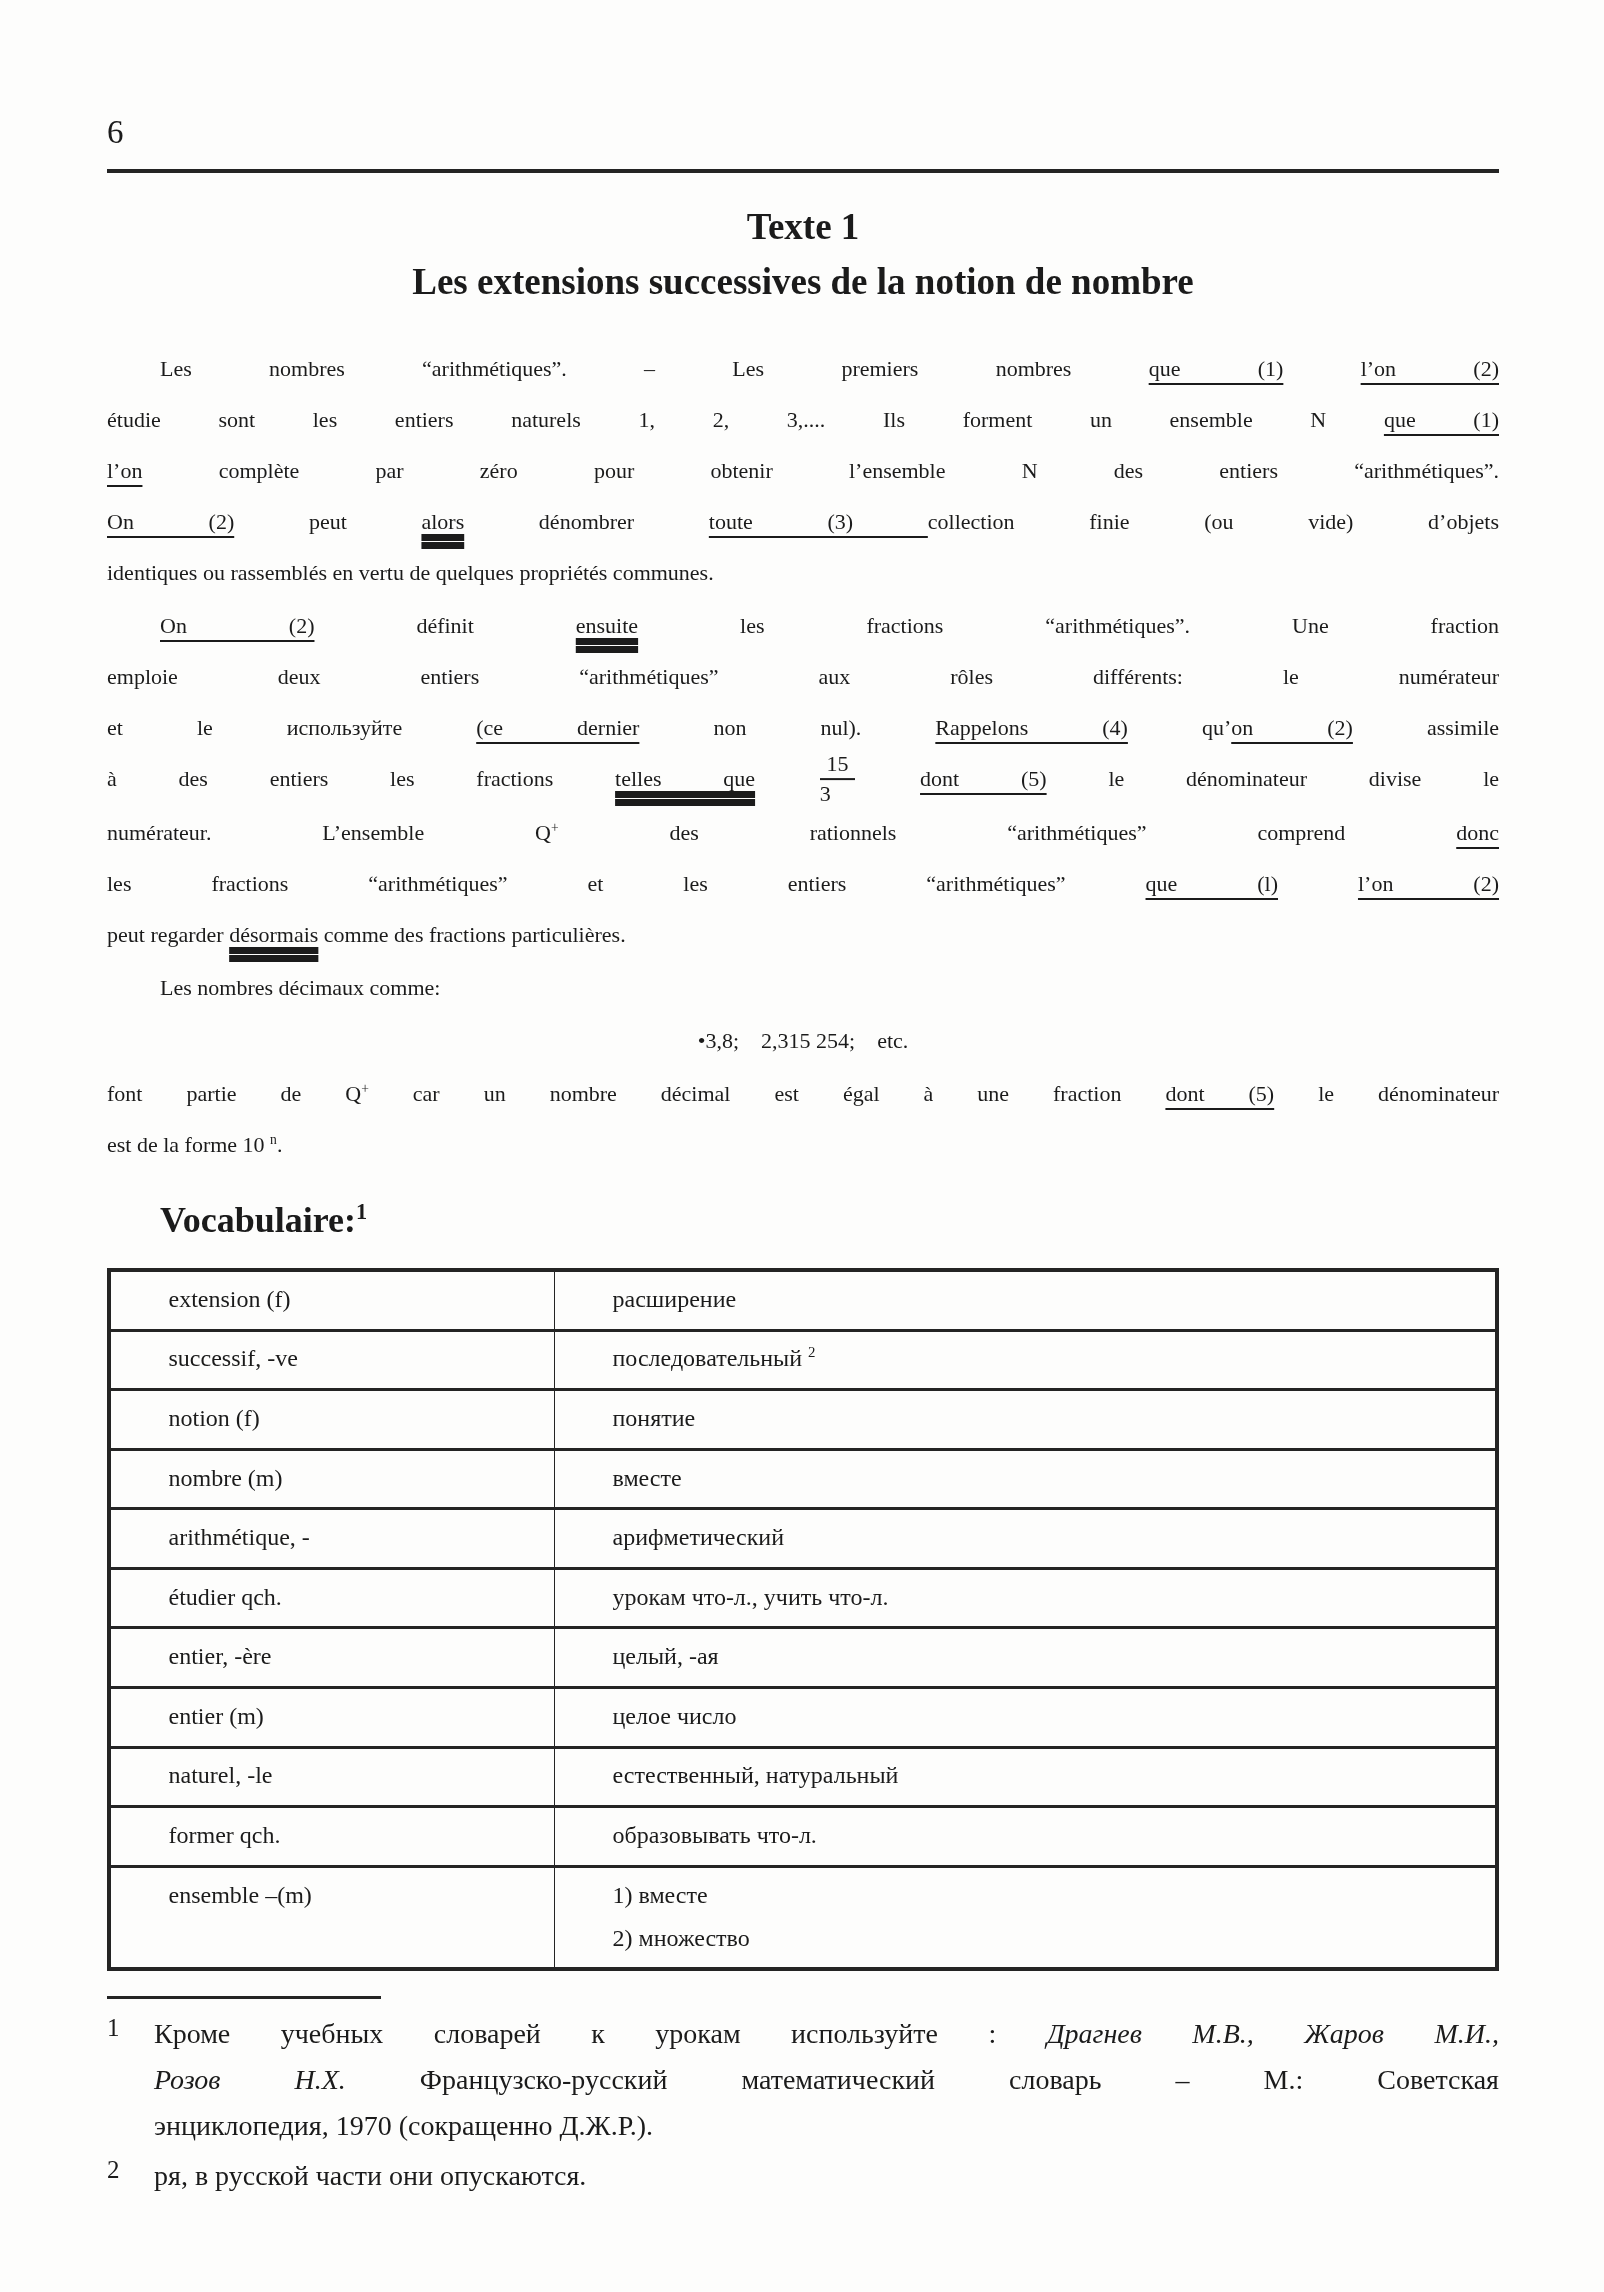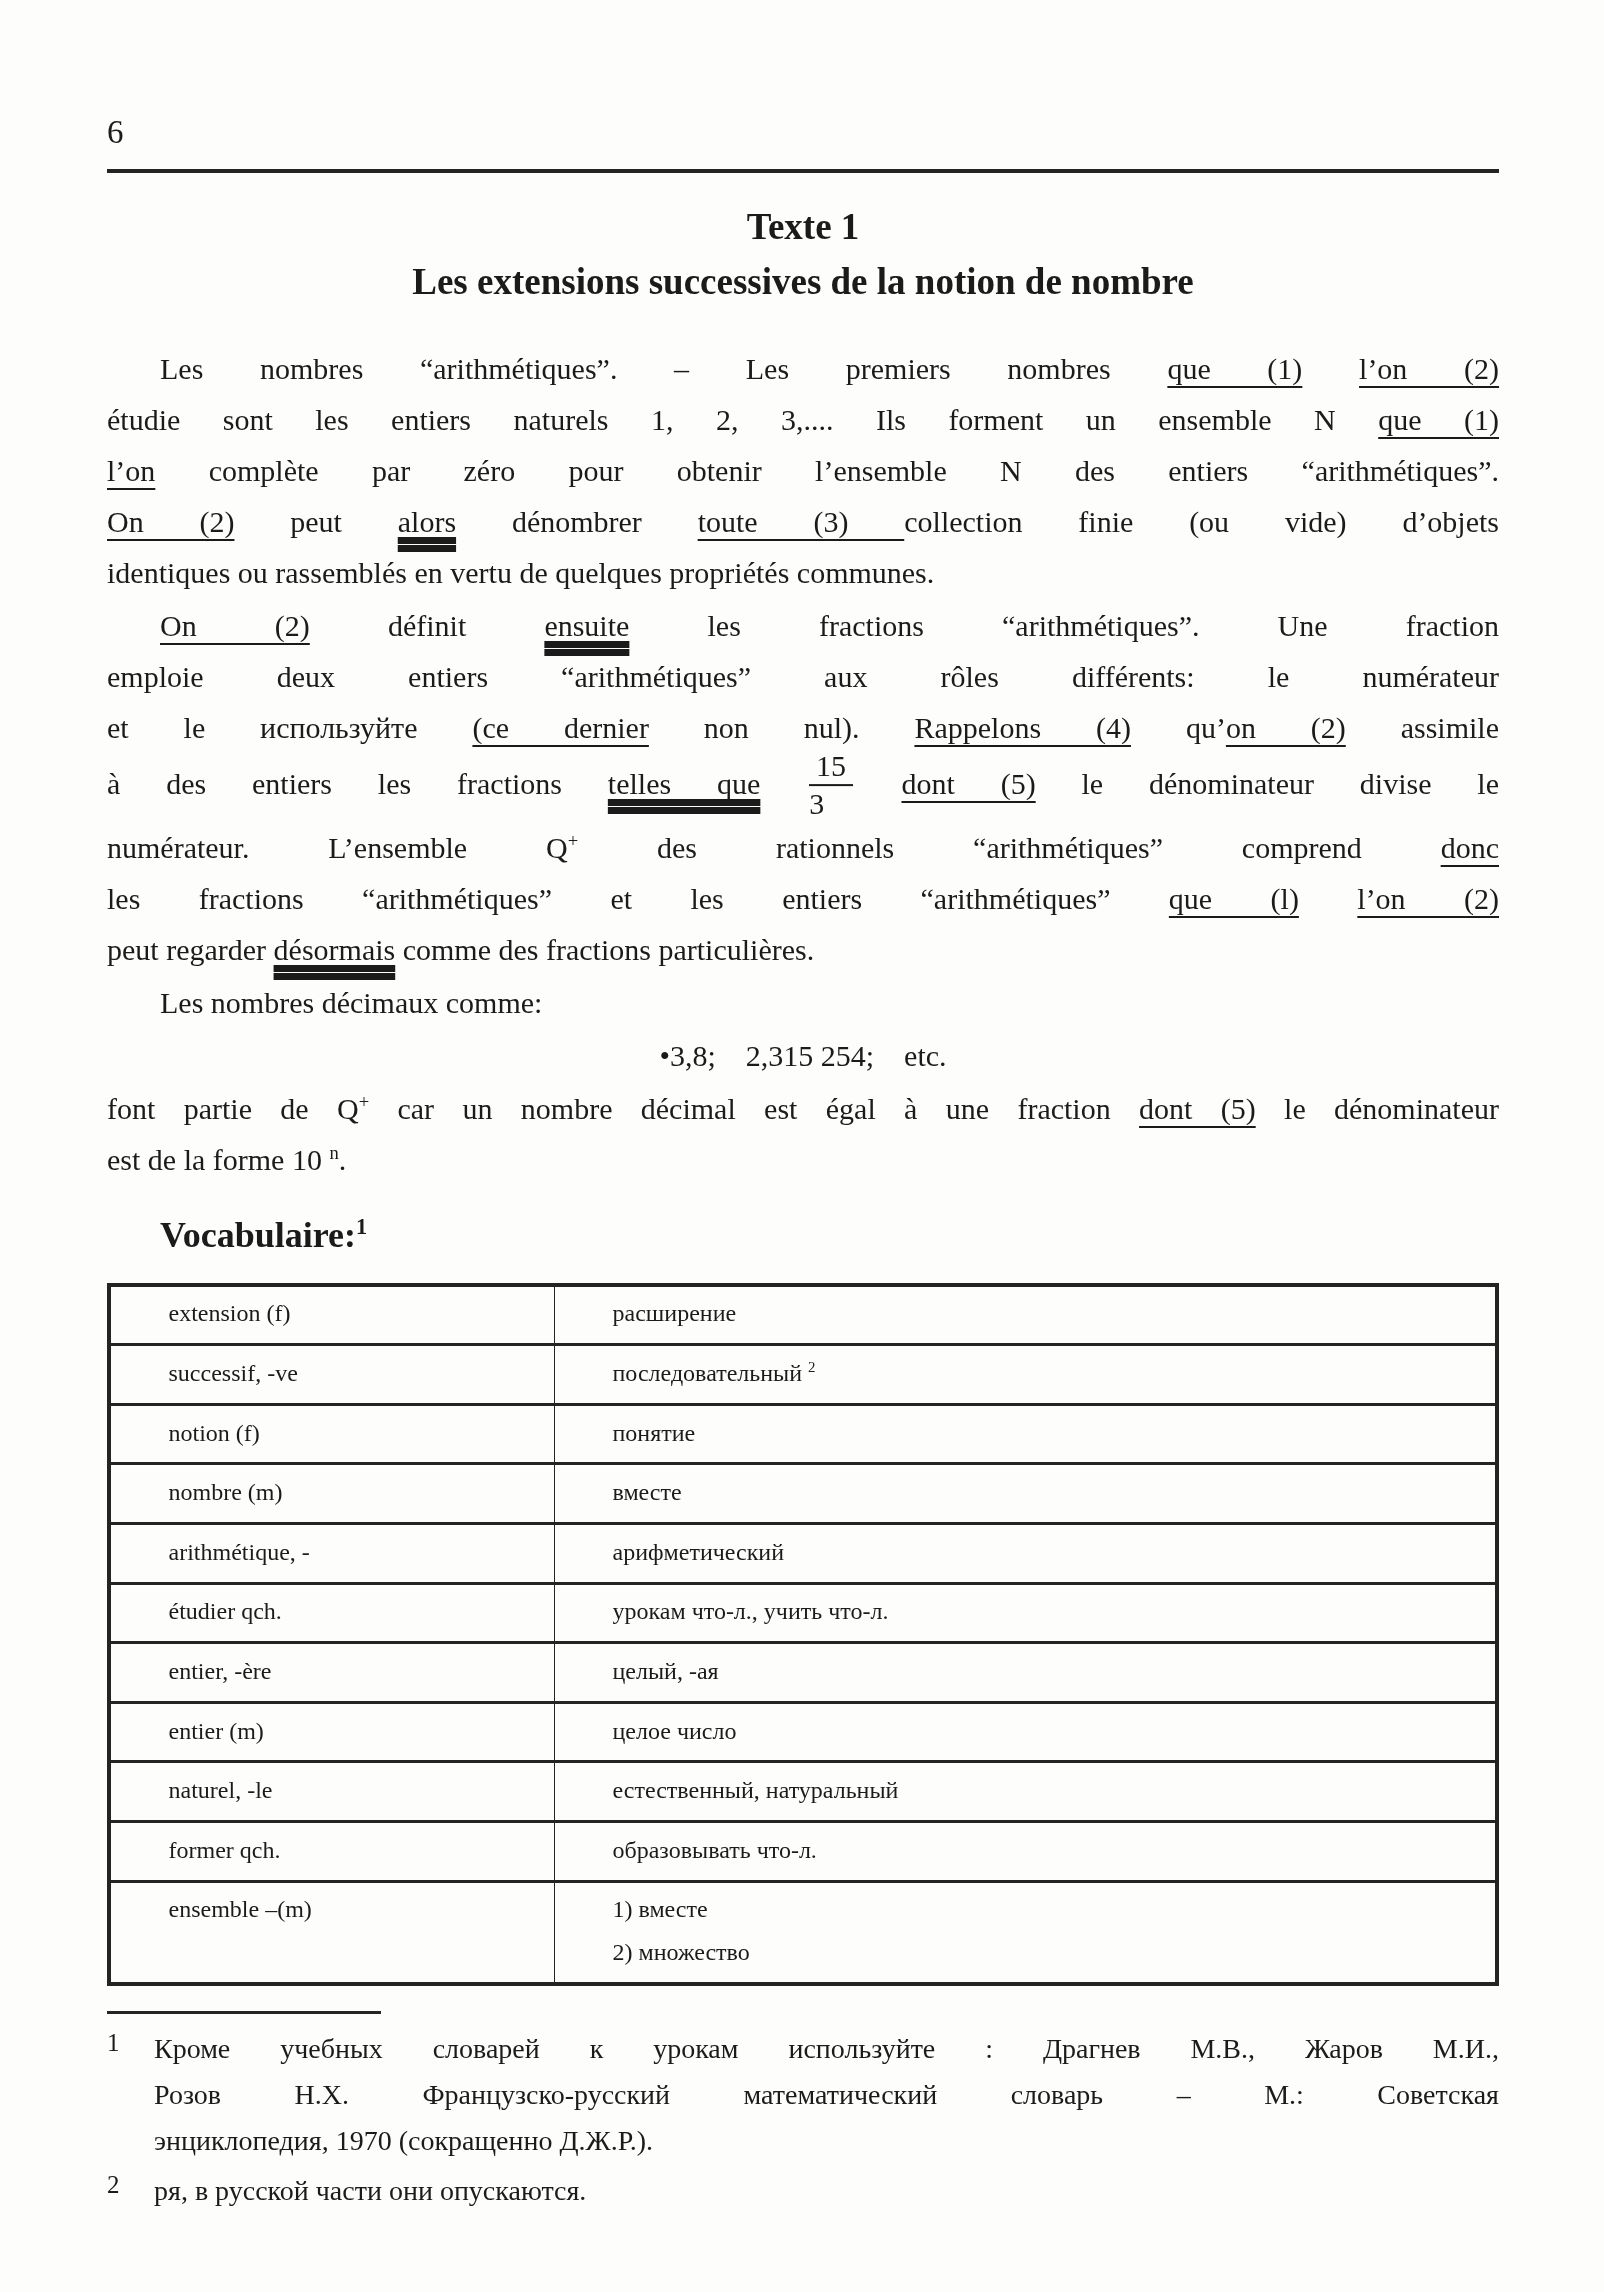--- a/index.html
+++ b/index.html
@@ -13,32 +13,32 @@
     padding:115px 106px 0 107px;
     overflow:hidden;
   }
   .pagenum{font-size:33px;line-height:35px;}
   .top-rule{border:0;border-top:4.9px solid #242424;margin:19.4px 0 0 0;}
   .titles{text-align:center;font-weight:bold;margin-top:31px;}
   .title-1{font-size:37px;line-height:45px;}
   .title-2{font-size:37px;line-height:45px;margin-top:9.7px;}
   .bodytext{margin-top:39px;}
   .tline{
-    font-size:30px;line-height:51px;
+    font-size:22px;line-height:51px;
     text-align:justify;text-align-last:justify;
   }
   .tline.noj{text-align:left;text-align-last:left;}
   .tline.center{text-align:center;text-align-last:center;}
   .tline.ind{text-indent:53px;}
   .para{margin:0;}
   .para + .para{margin-top:1.9px;}
   .seg{}
   .u1{text-decoration:underline;text-decoration-thickness:2.4px;text-underline-offset:6.8px;text-decoration-skip-ink:none;}
   .u2{text-decoration:underline double;text-decoration-thickness:6.8px;text-underline-offset:4.9px;text-decoration-skip-ink:none;}
-  .it{}
+  .it{font-style:italic;}
   sup.seg{font-size:0.62em;line-height:0;vertical-align:super;}
   .frac{display:inline-block;vertical-align:middle;text-align:right;line-height:1.02;padding:0 2.9px;transform:translateY(-1.9px);font-family:Liberation Serif, serif;}
   .frac .num{display:block;border-bottom:2.9px solid #1b1b1b;padding:0 6.8px 2.9px;}
   .frac .den{display:block;padding-top:2.9px;}
   .vocab-heading{font-size:36px;font-weight:bold;margin:29px 0 27px 53px;}
   .vocab-heading sup{font-size:0.62em;}
   table.vocab{width:100%;border-collapse:collapse;border:4.9px solid #242424;table-layout:fixed;}
   table.vocab td{
     border-top:3.9px solid #242424;border-bottom:3.9px solid #242424;
     border-left:1.9px solid #242424;border-right:1.9px solid #242424;

